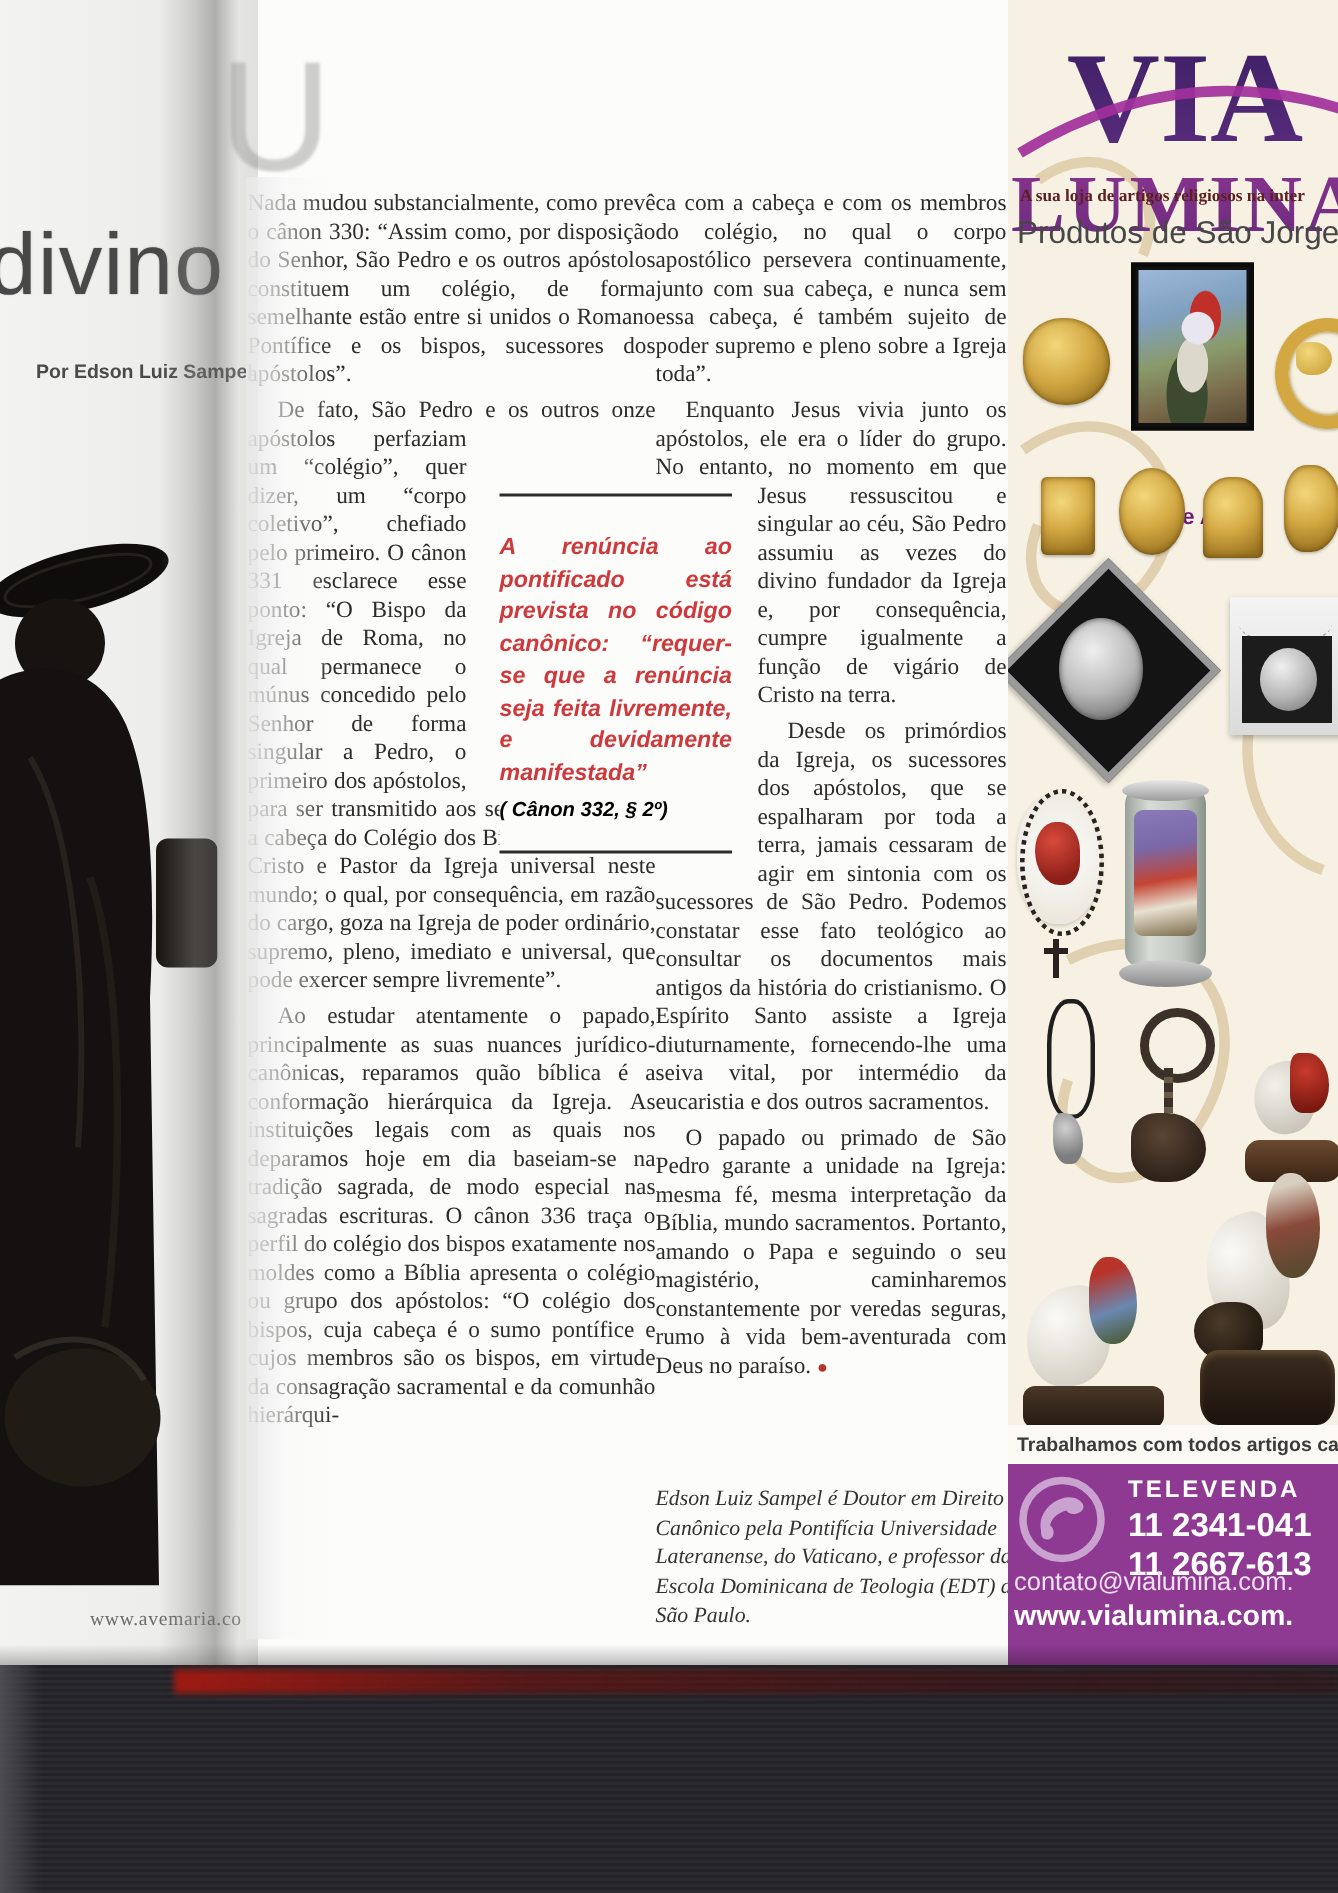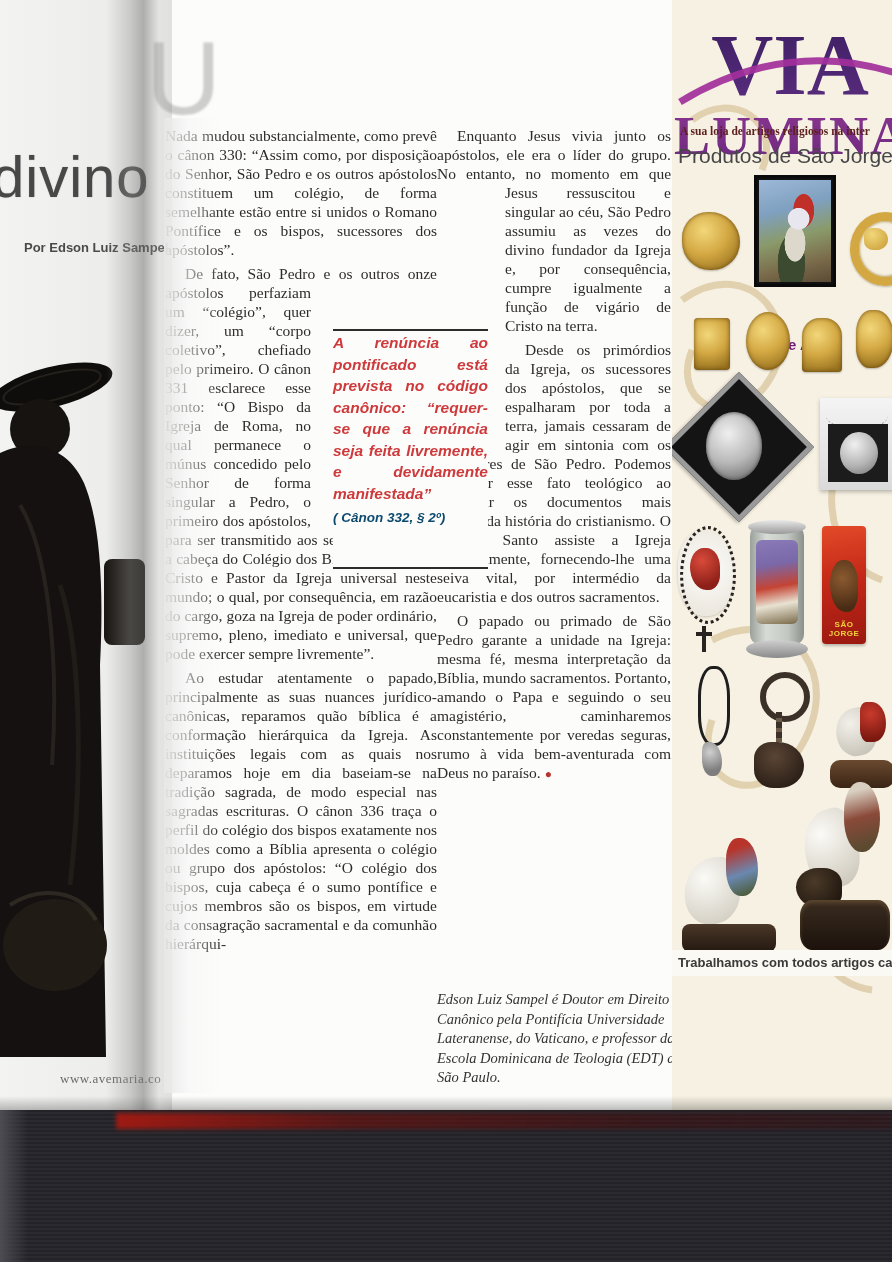--- a/index.html
+++ b/index.html
@@ -27,23 +27,23 @@
   
   .col{position:absolute;top:126px;overflow:hidden;font-size:15.5px;line-height:19px;
     color:#2e2c2a;text-align:justify;}
   .col1{left:165px;width:272px;height:965px;}
   .col2{left:437px;width:234px;height:862px;}
   .col p{margin:0 0 5px;text-indent:20px;}
   .col p.noind{text-indent:0;}
   .spacer-r{float:right;width:116px;height:240px;margin:2px 0 4px 10px;}
   .spacer-l{float:left;width:58px;height:250px;margin:2px 10px 4px 0;}
   .pullquote{position:absolute;left:333px;top:329px;width:155px;height:240px;z-index:3;background:#fcfcfb;
-    border-top:2px solid #2c2c2c;border-bottom:2px solid #2c2c2c;padding:1px 0 0;box-sizing:border-box;}
+    border-top:2px solid #2c2c2c;border-bottom:2px solid #2c2c2c;padding:23px 0 0;box-sizing:border-box;}
   .pq-text{color:#ce3a3c;font:italic bold 15.5px/21.5px "Liberation Sans",sans-serif;text-align:justify;}
-  .pq-cite{color:#0c4a6e;font:italic bold 13.5px/18px "Liberation Sans",sans-serif;margin-top:5px;}
+  .pq-cite{color:#000000;font:italic bold 13.5px/18px "Liberation Sans",sans-serif;margin-top:5px;}
   .bio{position:absolute;left:437px;top:990px;width:246px;font:italic 14.5px/19.5px "Liberation Serif",serif;color:#333;}
   .end-dot{color:#b8332c;font-size:12px;}
   
   .ad{position:absolute;left:672px;top:0;width:220px;height:1110px;background:#f6f1e2;overflow:hidden;}
   .ad-swirls{position:absolute;left:0;top:0;width:220px;height:1110px;}
   .logo-svg{position:absolute;left:0;top:6px;width:240px;height:160px;}
   .tagline{position:absolute;left:8px;top:126px;width:230px;font:bold 11.5px/1 "Liberation Serif",serif;color:#5c2020;white-space:nowrap;}
   .headline{position:absolute;left:6px;top:144px;width:230px;font:400 21px/1.1 "Liberation Sans",sans-serif;color:#474747;white-space:nowrap;}
   .sj-pic{position:absolute;left:82px;top:175px;width:82px;height:112px;background:#111;border:3px solid #0a0a0a;box-sizing:border-box;}
   .sj-pic .paint{position:absolute;inset:2px;background:
@@ -180,20 +180,21 @@
         <span>onze apóstolos perfaziam um “colégio”, quer dizer, um “corpo coletivo”, chefiado pelo primeiro. O cânon 331 esclarece esse ponto: “O Bispo da Igreja de Roma, no qual permanece o múnus concedido pelo Senhor de forma singular a Pedro, o primeiro dos apóstolos, para ser transmitido aos seus sucessores, é a cabeça do Colégio dos Bispos, Vigário de Cristo e Pastor da Igreja universal neste mundo; o qual, por consequência, em razão do cargo, goza na Igreja de poder ordinário, supremo, pleno, imediato e universal, que pode exercer sempre livremente”.</span></p>
       <p>Ao estudar atentamente o papado, principalmente as suas nuances jurídico-canônicas, reparamos quão bíblica é a conformação hierárquica da Igreja. As instituições legais com as quais nos deparamos hoje em dia baseiam-se na tradição sagrada, de modo especial nas sagradas escrituras. O cânon 336 traça o perfil do colégio dos bispos exatamente nos moldes como a Bíblia apresenta o colégio ou grupo dos apóstolos: “O colégio dos bispos, cuja cabeça é o sumo pontífice e cujos membros são os bispos, em virtude da consagração sacramental e da comunhão hierárqui-</p>
     </div>
 
     <div class="pullquote">
       <div class="pq-text">A renúncia ao pontificado está prevista no código canônico: “requer-se que a renúncia seja feita livremente, e devidamente manifestada”</div>
       <div class="pq-cite">( Cânon 332, § 2º)</div>
     </div>
 
     <div class="col col2">
+      <p class="noind">ca com a cabeça e com os membros do colégio, no qual o corpo apostólico persevera continuamente, junto com sua cabeça, e nunca sem essa cabeça, é também sujeito de poder supremo e pleno sobre a Igreja toda”.</p>
       <p><span>Enquanto Jesus vivia junto os apóstolos, ele era o líder do grupo. No entanto, no momento em</span>
         <span class="spacer-l"></span>
         <span>que Jesus ressuscitou e singular ao céu, São Pedro assumiu as vezes do divino fundador da Igreja e, por consequência, cumpre igualmente a função de vigário de Cristo na terra.</span></p>
       <p>Desde os primórdios da Igreja, os sucessores dos apóstolos, que se espalharam por toda a terra, jamais cessaram de agir em sintonia com os sucessores de São Pedro. Podemos constatar esse fato teológico ao consultar os documentos mais antigos da história do cristianismo. O Espírito Santo assiste a Igreja diuturnamente, fornecendo-lhe uma seiva vital, por intermédio da eucaristia e dos outros sacramentos.</p>
       <p><span>O papado ou primado de São Pedro garante a unidade na Igreja: mesma fé, mesma interpretação da Bíblia, mundo sacramentos. Portanto, amando o Papa e seguindo o seu magistério, caminharemos constantemente por veredas seguras, rumo à vida bem-aventurada com Deus no paraíso.</span>
         <span class="end-dot">●</span></p>
     </div>
 
     <div class="bio">Edson Luiz Sampel é Doutor em Direito Canônico pela Pontifícia Universidade Lateranense, do Vaticano, e professor da Escola Dominicana de Teologia (EDT) de São Paulo.</div>
     <div class="fade-overlay"></div>
@@ -252,24 +253,20 @@
         <div class="fig"></div>
         <div class="beads"></div>
         <div class="cross"></div>
       </div>
       <div class="candle">
         <div class="body"></div>
         <div class="rim"></div>
         <div class="pic"></div>
         <div class="base"></div>
       </div>
-      <div class="redbox">
-        <div class="fig"></div>
-        <div class="lbl">SÃO JORGE</div>
-      </div>
 
       <div class="strap">
         <div class="loop"></div>
         <div class="charm"></div>
       </div>
       <div class="keyring">
         <div class="ring"></div>
         <div class="chain"></div>
         <div class="charm"></div>
       </div>
@@ -286,19 +283,30 @@
       </div>
       <div class="statueC">
         <div class="horse"></div>
         <div class="rider"></div>
         <div class="dragon"></div>
         <div class="base"></div>
       </div>
 
       <div class="ad-note">Trabalhamos com todos artigos católi</div>
 
+      <div class="tele">
+        <svg class="phone-ic" viewBox="0 0 64 62">
+          <circle cx="32" cy="31" r="26" fill="none" stroke="#c9a2cf" stroke-width="5"></circle>
+          <path d="M18,38 C16,30 22,20 32,17 C38,15 44,17 46,21 C47,24 45,26 42,27 C39,28 36,27 35,25 C30,26 25,30 24,35 C26,36 27,39 26,42 C24,45 21,45 19,43 C18,42 18,40 18,38 Z" fill="#c9a2cf"></path>
+        </svg>
+        <div class="label">TELEVENDA</div>
+        <div class="ph ph1">11 2341-041</div>
+        <div class="ph ph2">11 2667-613</div>
+        <div class="email">contato@vialumina.com.</div>
+        <div class="web">www.vialumina.com.</div>
+      </div>
     </div>
   </div>
 
   <div class="scanner">
     <div class="red-streak"></div>
   </div>
 </div>
 
 </body></html>

